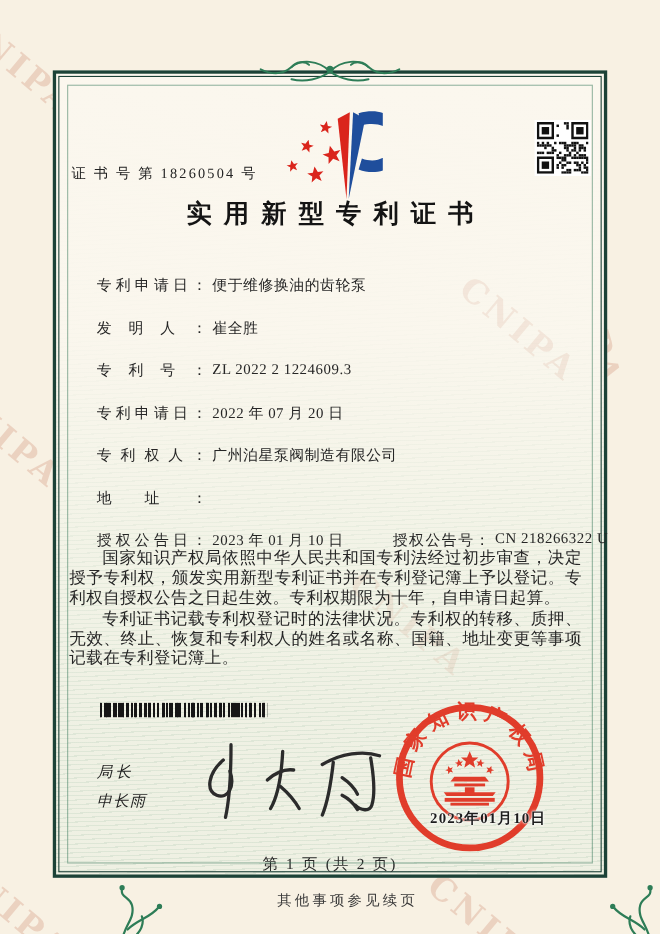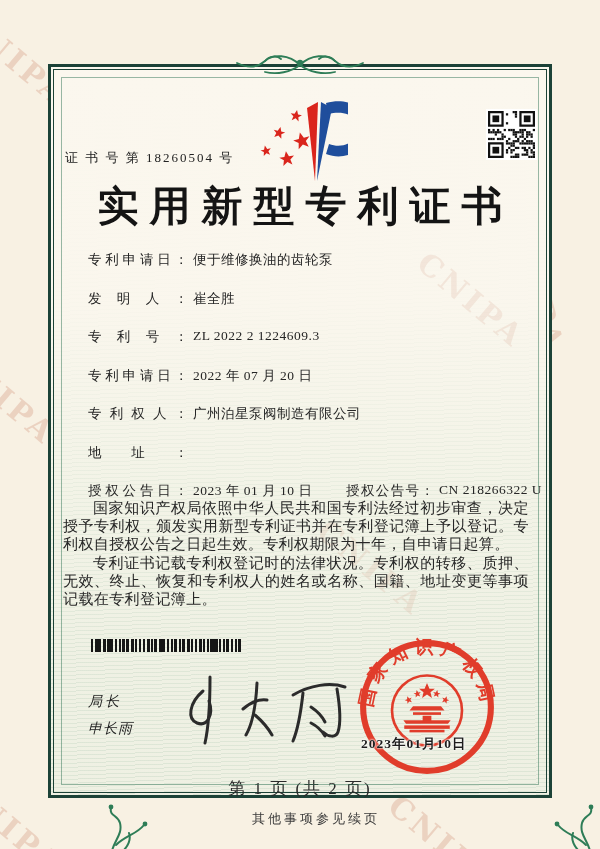--- a/index.html
+++ b/index.html
@@ -20,51 +20,51 @@
         repeating-linear-gradient(178deg, rgba(125,170,140,0.20) 0px, rgba(125,170,140,0.20) 1px, rgba(0,0,0,0) 1px, rgba(0,0,0,0) 4px);
       background-color:#f1f1e3;}
   .certificate::before{content:'';position:absolute;inset:2px;border:1px solid #1c4237;pointer-events:none;}
   .certificate::after{content:'';position:absolute;inset:10px;border:1px solid rgba(52,118,88,0.5);pointer-events:none;}
 
   .cert-no{position:absolute;left:14px;top:36px;font-size:13px;letter-spacing:2px;color:#222;margin-top:46px;}
 
   .logo{position:absolute;left:205px;top:26px;width:92px;height:90px;}
   .qr{position:absolute;left:435px;top:42px;width:47px;height:47px;background:#fff;padding:2px;}
 
-  .title{position:absolute;left:0;top:112px;width:100%;text-align:center;font-size:41px;font-weight:700;
+  .title{position:absolute;left:0;top:112px;width:100%;text-align:center;font-size:23px;font-weight:700;
       letter-spacing:11px;color:#141414;text-indent:11px;}
 
   .fields{position:absolute;left:37px;top:184px;width:450px;font-size:13.5px;color:#262626;}
   .f-row{display:flex;align-items:flex-start;margin-bottom:20.5px;}
   .f-label{display:inline-block;width:100px;text-align:justify;text-align-last:justify;flex:none;letter-spacing:0;}
   .f-value{margin-left:5px;letter-spacing:0.5px;white-space:pre-line;}
   .f-row.addr .f-value{width:348px;line-height:1.45;}
-  .f-label2{display:inline-block;width:88px;text-align:justify;text-align-last:justify;flex:none;margin-left:25px;}
+  .f-label2{display:inline-block;width:88px;text-align:justify;text-align-last:justify;flex:none;margin-left:36px;}
   .f-row.grant{margin-bottom:0;}
   .f-row.grant .f-value{width:128px;flex:none;}
 
   .paras{position:absolute;left:12px;top:432px;width:466px;font-size:15px;line-height:18px;
       color:#262626;text-align:justify;letter-spacing:0.4px;}
   .paras p{margin:0 0 1px 0;text-indent:2em;}
 
   .barcode{position:absolute;left:40px;top:572px;width:152px;height:13px;
       background:
         repeating-linear-gradient(90deg,#161616 0 2px,rgba(0,0,0,0) 2px 4px),
         repeating-linear-gradient(90deg,#161616 0 1px,rgba(0,0,0,0) 1px 7px),
         repeating-linear-gradient(90deg,rgba(0,0,0,0) 0 5px,#161616 5px 7px,rgba(0,0,0,0) 7px 13px);}
 
   .signer{position:absolute;left:37px;top:626px;font-size:14px;color:#1e1e1e;letter-spacing:3px;font-style:italic;}
   .signer .name{margin-top:9px;letter-spacing:1px;}
   .signature{position:absolute;left:118px;top:602px;width:200px;height:90px;}
 
   .seal{position:absolute;left:306px;top:570px;width:140px;height:140px;opacity:0.93;}
-  .seal-date{position:absolute;left:310px;top:668px;font-size:13.5px;font-weight:600;color:#1d1d1d;
+  .seal-date{position:absolute;left:340px;top:668px;font-size:13.5px;font-weight:600;color:#1d1d1d;
       letter-spacing:1px;text-shadow:0 0 3px #fff,0 0 2px #fff,0 0 1px #fff;z-index:5;}
 
-  .page-footer{position:absolute;left:0;top:710px;width:100%;text-align:center;font-size:17px;
+  .page-footer{position:absolute;left:0;top:710px;width:100%;text-align:center;font-size:14px;
       letter-spacing:2px;color:#2a2a2a;}
 
   .note{position:absolute;left:16px;top:810px;width:100%;text-align:center;font-size:13px;
       letter-spacing:3px;color:#3a3a3a;}
 
   .flourish{position:absolute;pointer-events:none;}
   .fl-bl{left:52px;top:732px;width:62px;height:62px;}
   .fl-br{left:486px;top:732px;width:62px;height:62px;transform:scaleX(-1);}
   .fl-top{left:300px;top:50px;width:150px;height:30px;transform:translateX(-75px);}
 </style>

